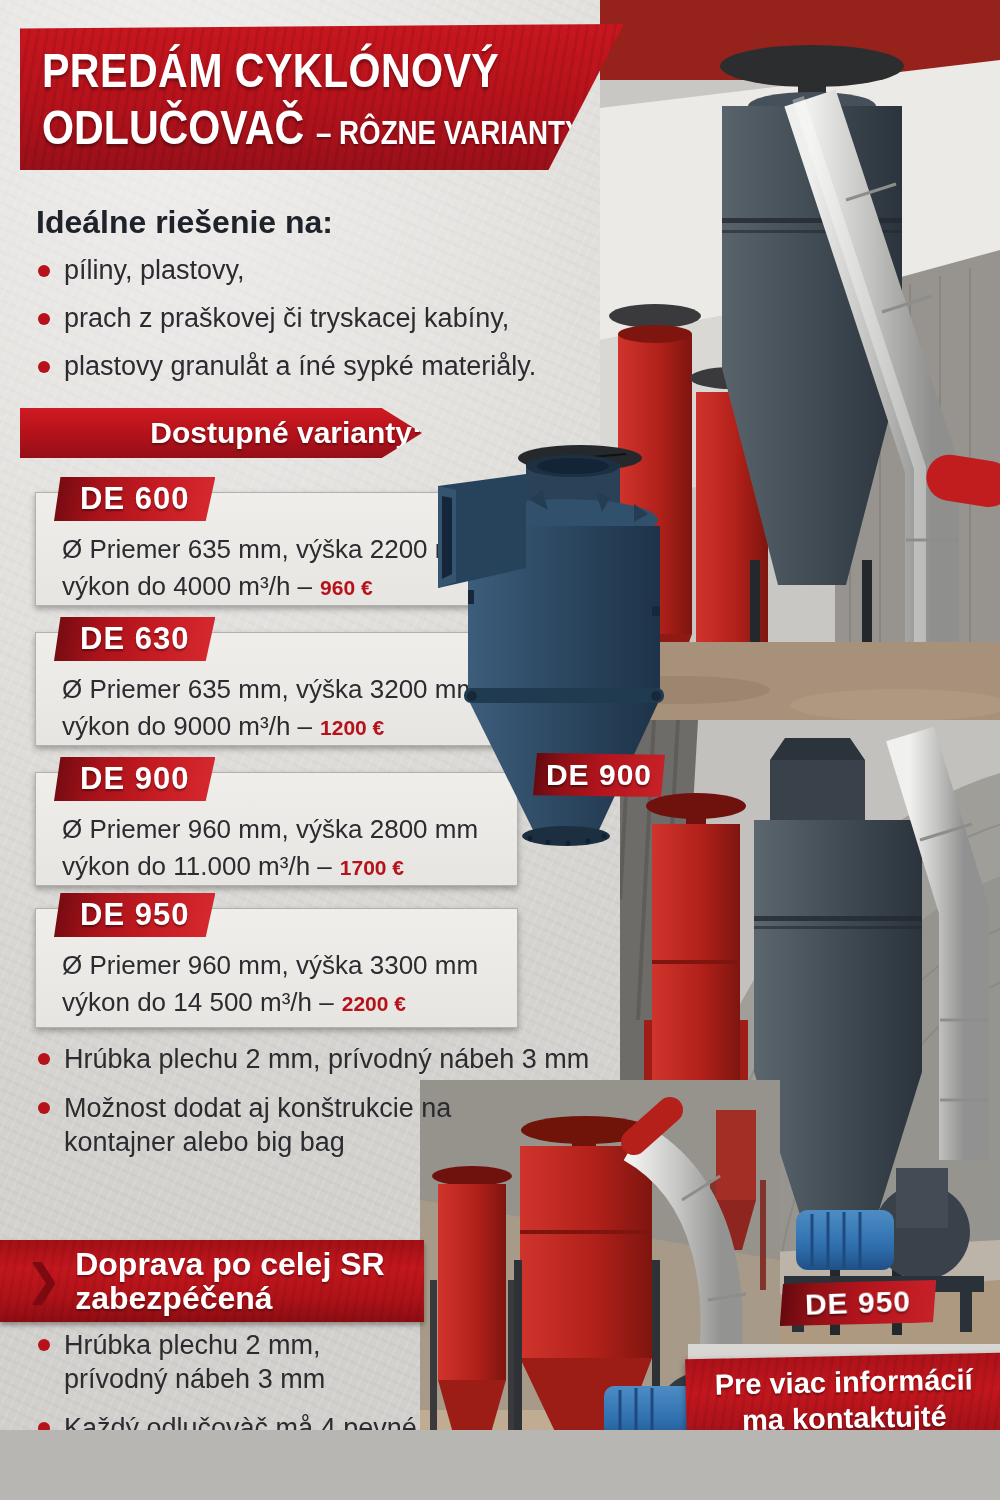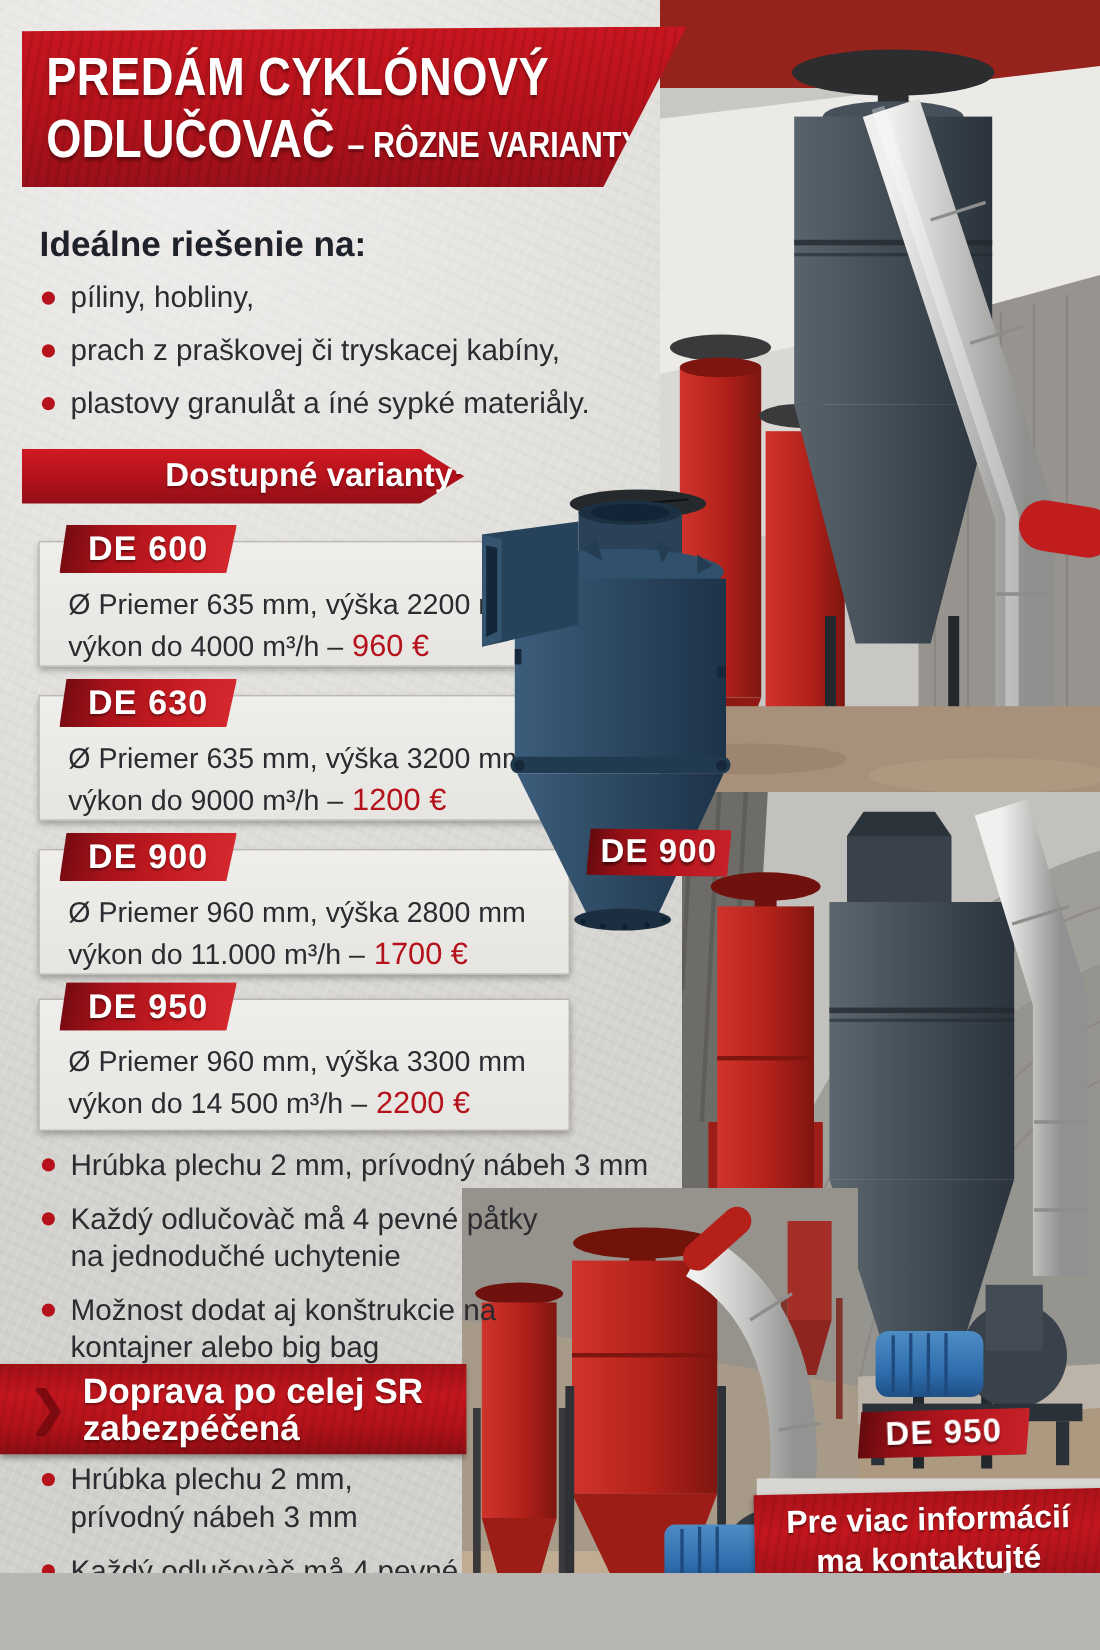--- a/index.html
+++ b/index.html
@@ -46,21 +46,21 @@
   .variant-card{position:absolute;left:35px;width:481px;z-index:2;
     background:linear-gradient(180deg,#f0eeeb,#e7e5e1);
     border:1px solid #b3b1ad;box-shadow:0 3px 6px rgba(0,0,0,.3);}
   .model-tag{position:absolute;top:-16px;left:18px;height:44px;padding:0 26px;z-index:4;
     display:flex;align-items:center;justify-content:center;
     background:linear-gradient(100deg,#6f0a10 0%,#a8121a 28%,#c51b22 62%,#d62a30 100%);
     clip-path:polygon(4% 0,100% 0,94% 100%,0 100%);
     color:#fff;font-size:31px;font-weight:800;letter-spacing:1px;text-shadow:0 2px 2px rgba(0,0,0,.4);
     filter:drop-shadow(2px 3px 3px rgba(0,0,0,.35));}
   .card-body{padding:38px 10px 0 26px;font-size:26px;color:#2b2b30;line-height:37px;}
-  .price{color:#b5121b;font-weight:400;font-size:28px;margin-left:8px;}
+  .price{color:#b5121b;font-weight:700;font-size:21px;margin-left:8px;}
 
   
   .features{left:36px;top:1042px;width:600px;z-index:3;}
   .features .bullet-text{font-size:27px;line-height:34px;}
   .fw1{max-width:560px;} .fw2{max-width:440px;} .fw3{max-width:420px;}
   .bottom-features{left:36px;top:1328px;width:690px;z-index:3;}
   .bw1{max-width:300px;} .bw2{max-width:380px;} .bw3{max-width:690px;}
 
   
   .shipping-banner{left:0;top:1240px;width:424px;height:82px;z-index:3;
@@ -366,21 +366,21 @@
     <div class="title-l2">
       <span class="title-main2">ODLUČOVAČ</span>
       <span class="title-suffix">– RÔZNE VARIANTY</span>
     </div>
   </div>
 
   <div class="abs intro-heading">Ideálne riešenie na:</div>
   <div class="abs intro-list">
     <div class="bullet-row">
       <span class="dot"></span>
-      <span class="bullet-text">píliny, hobliny,</span>
+      <span class="bullet-text">píliny, plastovy,</span>
     </div>
     <div class="bullet-row">
       <span class="dot"></span>
       <span class="bullet-text">prach z praškovej či tryskacej kabíny,</span>
     </div>
     <div class="bullet-row">
       <span class="dot"></span>
       <span class="bullet-text">plastovy granulåt a íné sypké materiåly.</span>
     </div>
   </div>
@@ -424,24 +424,20 @@
     </div>
   </div>
 
   <div class="abs features">
     <div class="bullet-row">
       <span class="dot"></span>
       <span class="bullet-text fw1">Hrúbka plechu 2 mm, prívodný nábeh 3 mm</span>
     </div>
     <div class="bullet-row">
       <span class="dot"></span>
-      <span class="bullet-text fw2">Každý odlučovàč må 4 pevné påtky na jednodučhé uchytenie</span>
-    </div>
-    <div class="bullet-row">
-      <span class="dot"></span>
       <span class="bullet-text fw3">Možnost dodat aj konštrukcie na kontajner alebo big bag</span>
     </div>
   </div>
 
   <div class="abs shipping-banner">
     <span class="ship-chevron">❯</span>
     <div class="ship-text">
       <div>Doprava po celej SR</div>
       <div>zabezpéčená</div>
     </div>

